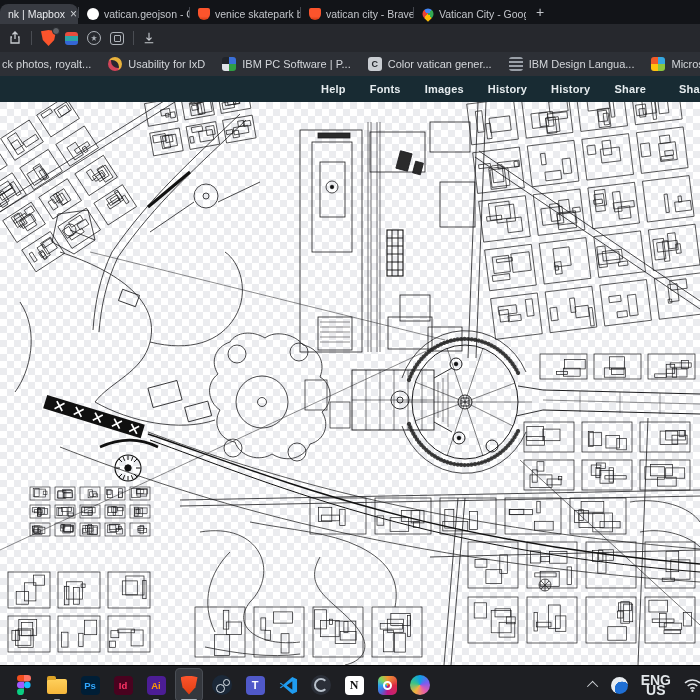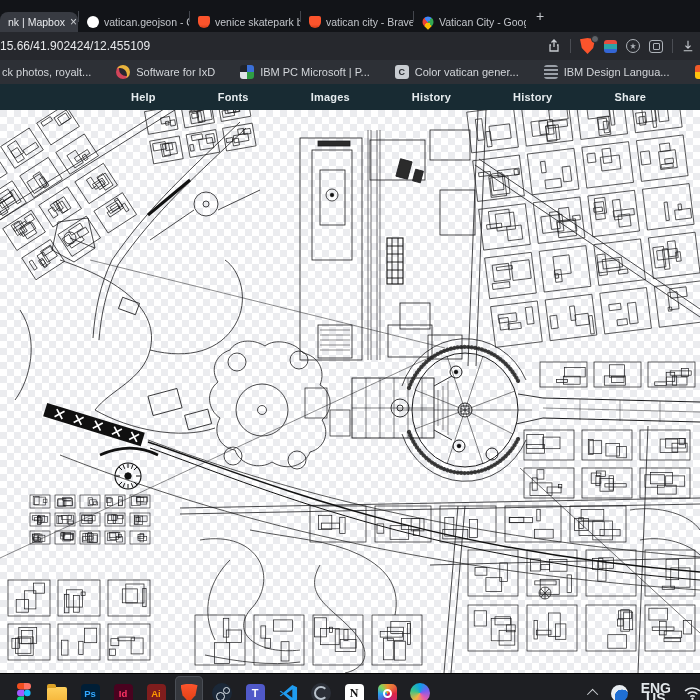--- a/index.html
+++ b/index.html
@@ -1,20 +1,20 @@
 <!DOCTYPE html>
 <html><head>
 <meta charset="utf-8">
 <style>
   * { margin:0; padding:0; box-sizing:border-box; }
   html,body { width:700px; height:700px; overflow:hidden; background:#000;
     font-family:"Liberation Sans", sans-serif; }
 
   
-  .tabstrip { height:32px; background:#121418; display:flex; align-items:flex-end; }
+  .tabstrip { height:24px; background:#121418; display:flex; align-items:flex-end; }
   .tab { height:20px; display:flex; align-items:center; gap:5px; padding:0 8px;
     font-size:10.5px; color:#c3c6cb; white-space:nowrap; overflow:hidden; }
   .tab.active { background:#383b42; border-radius:8px 8px 0 0; color:#e8eaed; width:78px; }
   .tab .close { color:#cfd2d6; font-size:12px; margin-left:auto; }
   .tab-sep { width:1px; height:11px; background:#43464d; align-self:center; }
   .fav { width:12px; height:12px; flex:0 0 auto; border-radius:50%; }
   .fav.github { background:#fff; }
   .fav.brave { background:linear-gradient(180deg,#fb542c 70%,#d33d17); border-radius:2px 2px 50% 50%; }
   .fav.gmaps { border-radius:50% 50% 50% 0; transform:rotate(-45deg) scale(.92);
     background:conic-gradient(#4285f4 0 25%, #34a853 0 50%, #fbbc05 0 75%, #ea4335 0); }
@@ -34,27 +34,27 @@
   .ext-star { width:14px; height:14px; border:1.5px solid #aeb3b9; border-radius:50%;
     position:relative; }
   .ext-star:after { content:""; position:absolute; inset:3px; background:#aeb3b9;
     clip-path:polygon(50% 0,62% 38%,100% 38%,69% 60%,80% 100%,50% 75%,20% 100%,31% 60%,0 38%,38% 38%); }
   .ext-box { width:14px; height:13px; border:1.5px solid #aeb3b9; border-radius:3px; position:relative; }
   .ext-box:after { content:""; position:absolute; right:2px; bottom:2px; width:5px; height:5px;
     border:1.3px solid #aeb3b9; border-radius:1px; }
   svg.lineic { display:block; }
 
   .bookmarks { height:24px; background:#2d3036; display:flex; align-items:center;
-    gap:25px; padding:0 4px 0 2px; overflow:hidden; }
+    gap:17px; padding:0 4px 0 2px; overflow:hidden; }
   .bm { display:flex; align-items:center; gap:6px; font-size:11px; color:#d3d6da; white-space:nowrap; }
   .bm-ic { width:14px; height:14px; border-radius:3px; flex:0 0 auto; }
 
   .appheader { height:26px; background:#182b33; display:flex; align-items:center;
     justify-content:flex-end; gap:24px; padding-right:0; overflow:hidden; }
-  .menu-item { font-size:11px; font-weight:700; color:#e6ecef; letter-spacing:.2px;margin-left:38px; }
+  .menu-item { font-size:11px; font-weight:700; color:#e6ecef; letter-spacing:.2px; }
   .share-wrap { display:flex; align-items:center; gap:5px; margin-left:4px; width:26px; overflow:hidden; }
 
   
   .mapwrap { height:563px; background:#fff; position:relative; overflow:hidden; }
   .mapwrap svg { display:block; }
 
   
   .taskbar { height:39px; background:#1e1f23; border-top:1px solid #000;
     display:flex; align-items:center; padding:0 6px 0 10px; position:relative; }
   .tb-apps { display:flex; align-items:flex-start; gap:5px; }
@@ -118,21 +118,20 @@
   </div>
   <div class="tab-sep"></div>
   <div class="tab" style="width:112px">
     <span class="fav gmaps"></span>
     <span>Vatican City - Google Maps</span>
   </div>
   <div class="newtab">+</div>
 </div>
 
 <div class="toolbar">
-  <div class="url">15.66/41.902424/12.455109</div>
   <div class="tb-ic">
     <svg class="lineic" width="14" height="14" viewBox="0 0 14 14">
       <path d="M4 6 H3 V12 H11 V6 H10 M7 8 V1 M4.5 3.5 L7 1 L9.5 3.5" fill="none" stroke="#c7cbd0" stroke-width="1.3"></path>
     </svg>
     <div class="vdiv"></div>
     <div class="shield">
       <div class="body"></div>
         <div class="badge"></div>
     </div>
     <div class="ext-sq"></div>
@@ -144,25 +143,25 @@
     </svg>
   </div>
 </div>
 
 <div class="bookmarks">
   <div class="bm">
     <span>ck photos, royalt...</span>
   </div>
   <div class="bm">
     <span class="bm-ic" style="background:#2a2530;box-shadow:inset -3px 3px 0 #e8b33c, inset 3px -3px 0 #d2455a;border-radius:50%"></span>
-    <span>Software for IxD</span>
+    <span>Usability for IxD</span>
   </div>
   <div class="bm">
     <span class="bm-ic" style="background:conic-gradient(#3a6fd8 0 25%,#2f9e44 0 50%,#dfe3e8 0 75%,#20242b 0)"></span>
-    <span>IBM PC Microsoft | P...</span>
+    <span>IBM PC Software | P...</span>
   </div>
   <div class="bm">
     <span class="bm-ic" style="background:#c9cdd2;color:#23262b;font-size:9px;font-weight:700;display:flex;align-items:center;justify-content:center">C</span>
     <span>Color vatican gener...</span>
   </div>
   <div class="bm">
     <span class="bm-ic" style="background:repeating-linear-gradient(180deg,#9aa0a8 0 2px,transparent 2px 4px)"></span>
     <span>IBM Design Langua...</span>
   </div>
   <div class="bm">
@@ -851,21 +850,21 @@
         <div class="lic" style="background:#001e36;color:#31a8ff">Ps</div>
       </div>
     </div>
     <div class="app">
       <div class="glyph">
         <div class="lic" style="background:#49021f;color:#ff3366">Id</div>
       </div>
     </div>
     <div class="app">
       <div class="glyph">
-        <div class="lic" style="background:#7f1d1d;color:#ff9a00">Ai</div>
+        <div class="lic" style="background:#4c1d95;color:#ff9a00">Ai</div>
       </div>
         <div class="run"></div>
     </div>
     <div class="app active">
       <div class="glyph">
         <div style="width:17px;height:19px;background:linear-gradient(180deg,#fb542c,#e03e12);clip-path:polygon(0 9%,18% 5%,50% 0,82% 5%,100% 9%,88% 62%,50% 100%,12% 62%)"></div>
       </div>
         <div class="run"></div>
     </div>
     <div class="app">

